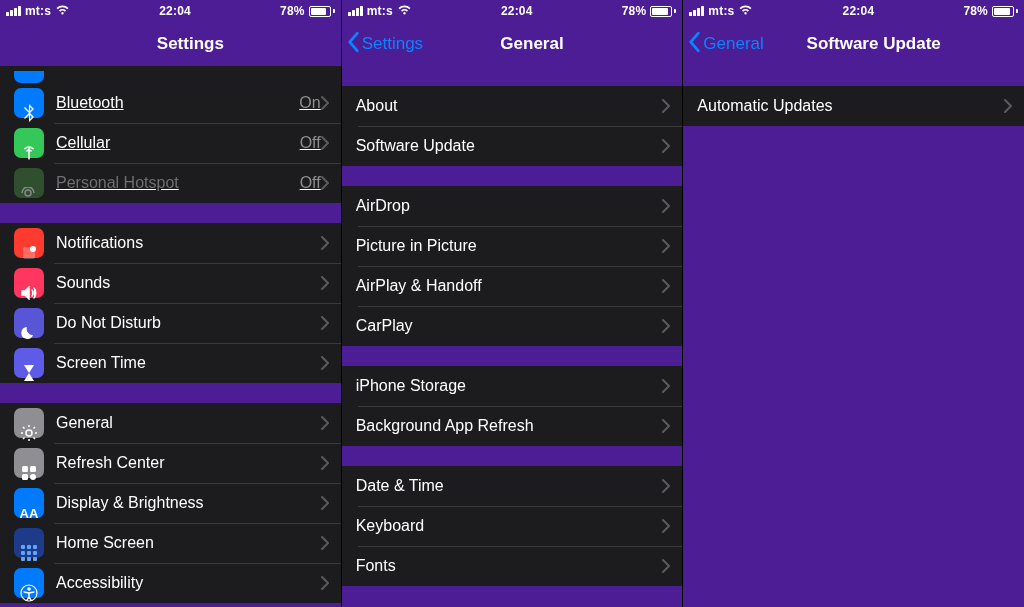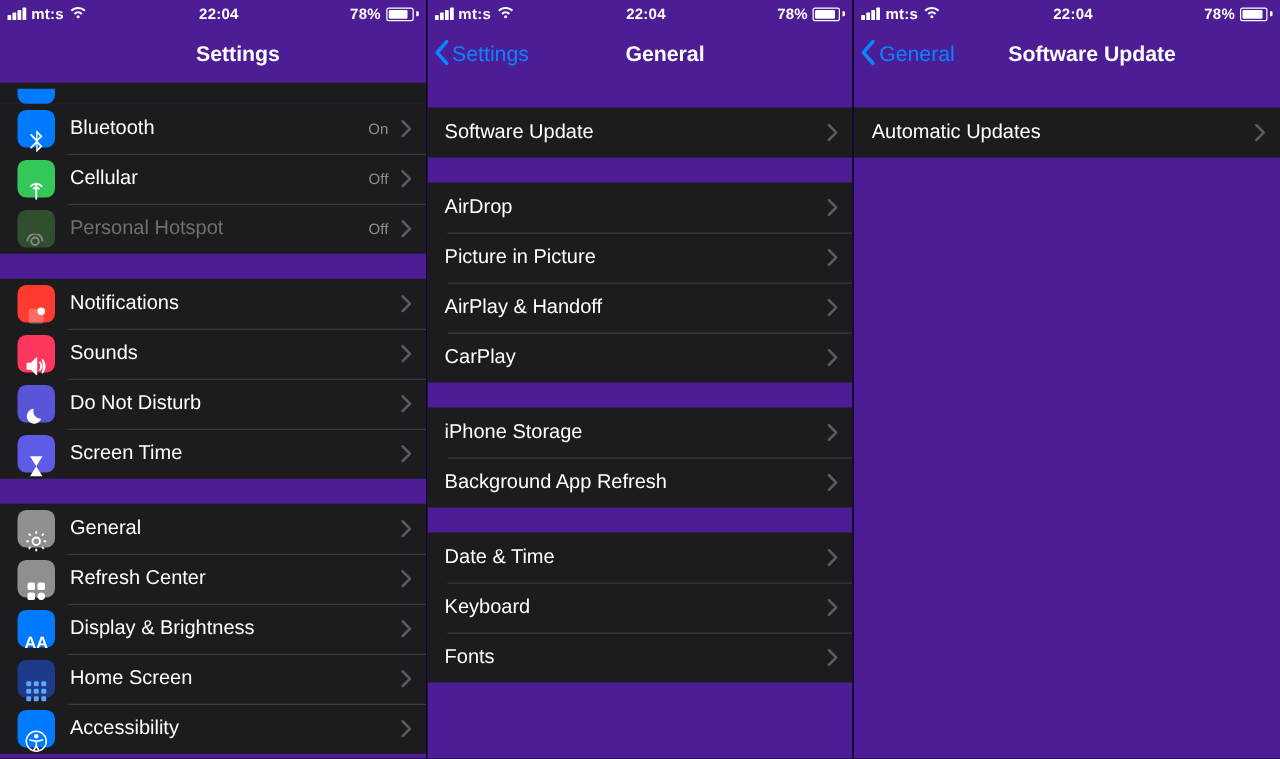--- a/index.html
+++ b/index.html
@@ -22,27 +22,27 @@
   .nav { height:44px; display:flex; align-items:center; justify-content:center; position:relative;padding-left:40px; }
   .nav-title { font-size:17px; font-weight:600; }
   .nav-back { position:absolute; left:4px; top:0; bottom:0; display:flex; align-items:center; gap:2px; color:#0a84ff; font-size:17px; cursor:pointer; }
   .nav-back svg { width:14px; height:22px; } 
 
   
   .content { flex:1 1 auto; overflow:hidden; }
 
   
   .group { margin-top:20px; background:#1c1c1e; }
-  .group.first { margin-top:0; }
+  .group.first { margin-top:0;text-decoration:underline; }
   .row { display:flex; align-items:center; height:40px; padding-left:14px; position:relative; cursor:pointer; }
   .row + .row::before { content:""; position:absolute; left:54px; right:0; top:0; height:0.5px; background:#3a3a3c; }
   .row-plain + .row-plain::before { left:16px; }
   .icon-box { width:30px; height:30px; border-radius:7px; display:flex; align-items:center; justify-content:center; margin-right:12px; flex:0 0 30px; }
   .row-label { flex:1 1 auto; font-size:16px; color:#fff; }
-  .row-value { font-size:12px; color:#8e8e93; margin-right:10px; }
+  .row-value { font-size:16px; color:#8e8e93; margin-right:0; }
   .chev { color:#5a5a5f; margin-right:12px; display:flex; }
   .chev svg{ width:8px; height:14px; }
   .row.disabled .row-label { color:#6e6e73; }
 
   
   .partial-top { height:17px; background:#1c1c1e; display:flex; align-items:flex-end; padding-left:14px; }
   .partial-icon { width:30px; height:12px; border-radius:0 0 7px 7px; background:#007aff; margin-right:12px; }
 
   
   .bg-blue{background:#007aff} .bg-green{background:#34c759} .bg-red{background:#ff3b30} .bg-red2{background:#ff375f}
@@ -330,20 +330,28 @@
             <path d="M10 2L3 10l7 8" stroke="#0a84ff" stroke-width="2.5" fill="none" stroke-linecap="round" stroke-linejoin="round"></path>
           </svg></span>
       <span>Settings</span>
     </div>
     <div class="nav-title">General</div>
   </div>
 
   <div class="content">
     <div class="group">
       <div class="row row-plain">
+        <div class="row-label">About</div>
+        <span class="chev">
+            <svg viewBox="0 0 8 14">
+              <path d="M1 1l6 6-6 6" stroke="currentColor" stroke-width="2" fill="none" stroke-linecap="round"></path>
+            </svg>
+          </span>
+      </div>
+      <div class="row row-plain">
         <div class="row-label">Software Update</div>
         <span class="chev">
             <svg viewBox="0 0 8 14">
               <path d="M1 1l6 6-6 6" stroke="currentColor" stroke-width="2" fill="none" stroke-linecap="round"></path>
             </svg>
           </span>
       </div>
     </div>
 
     <div class="group">

